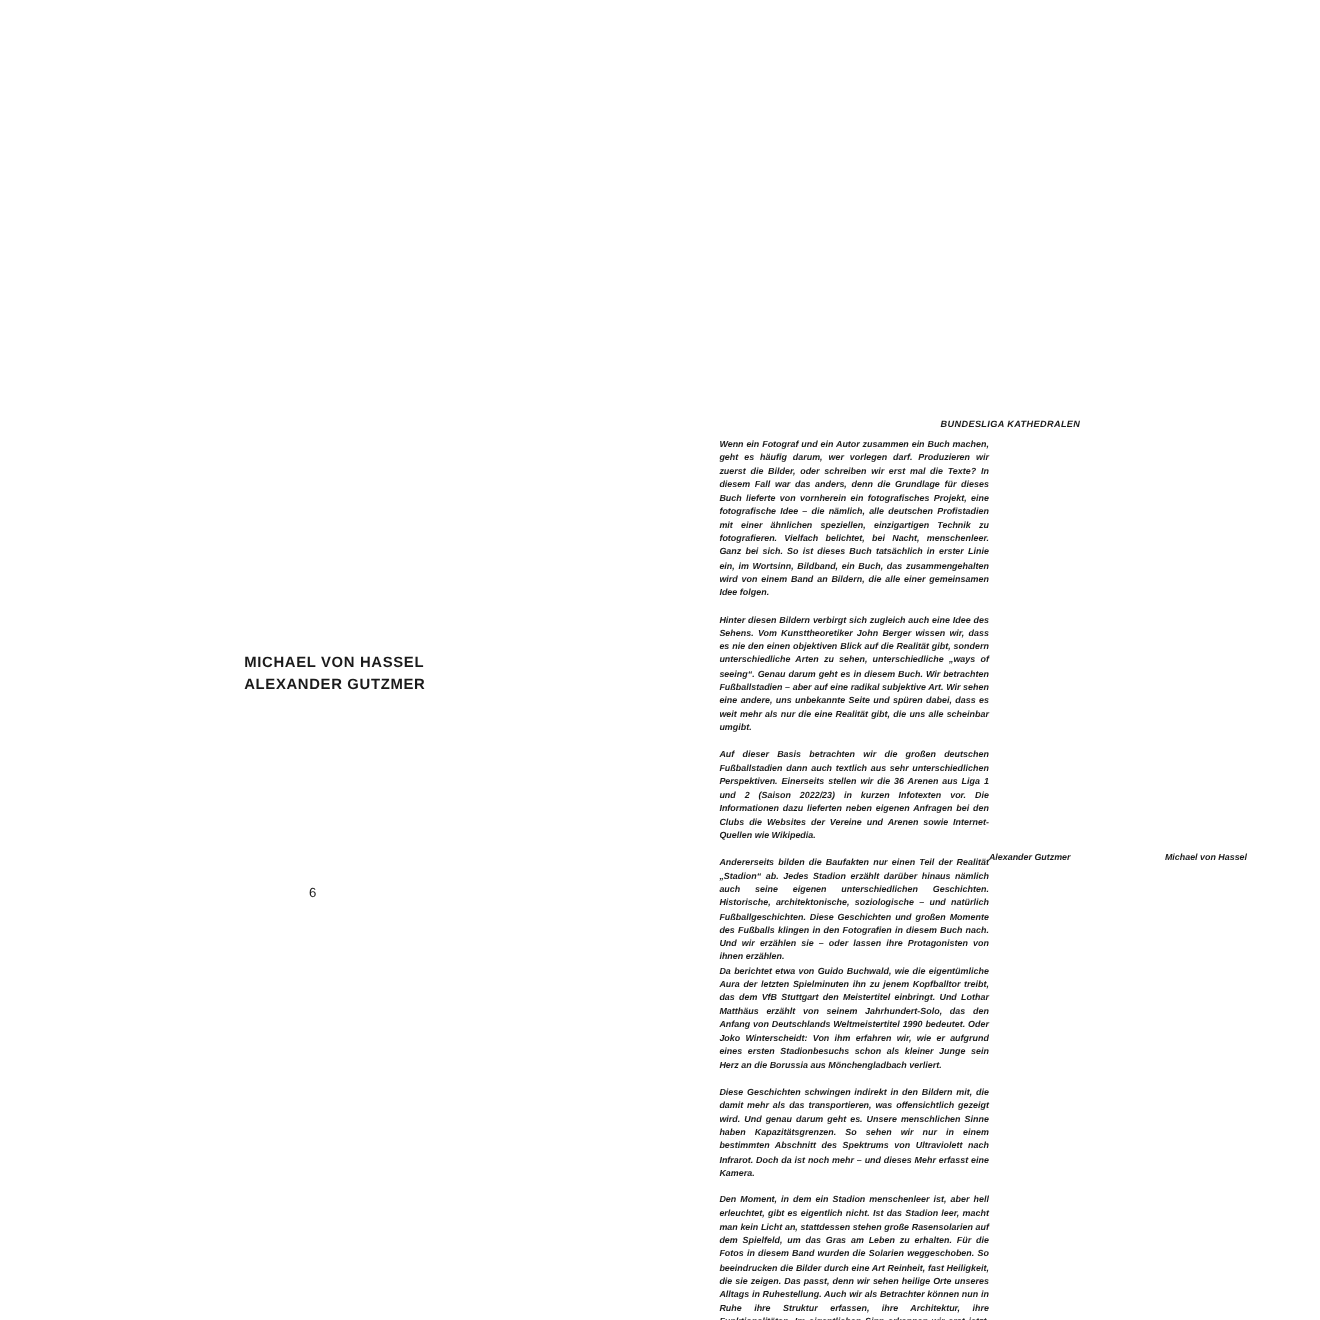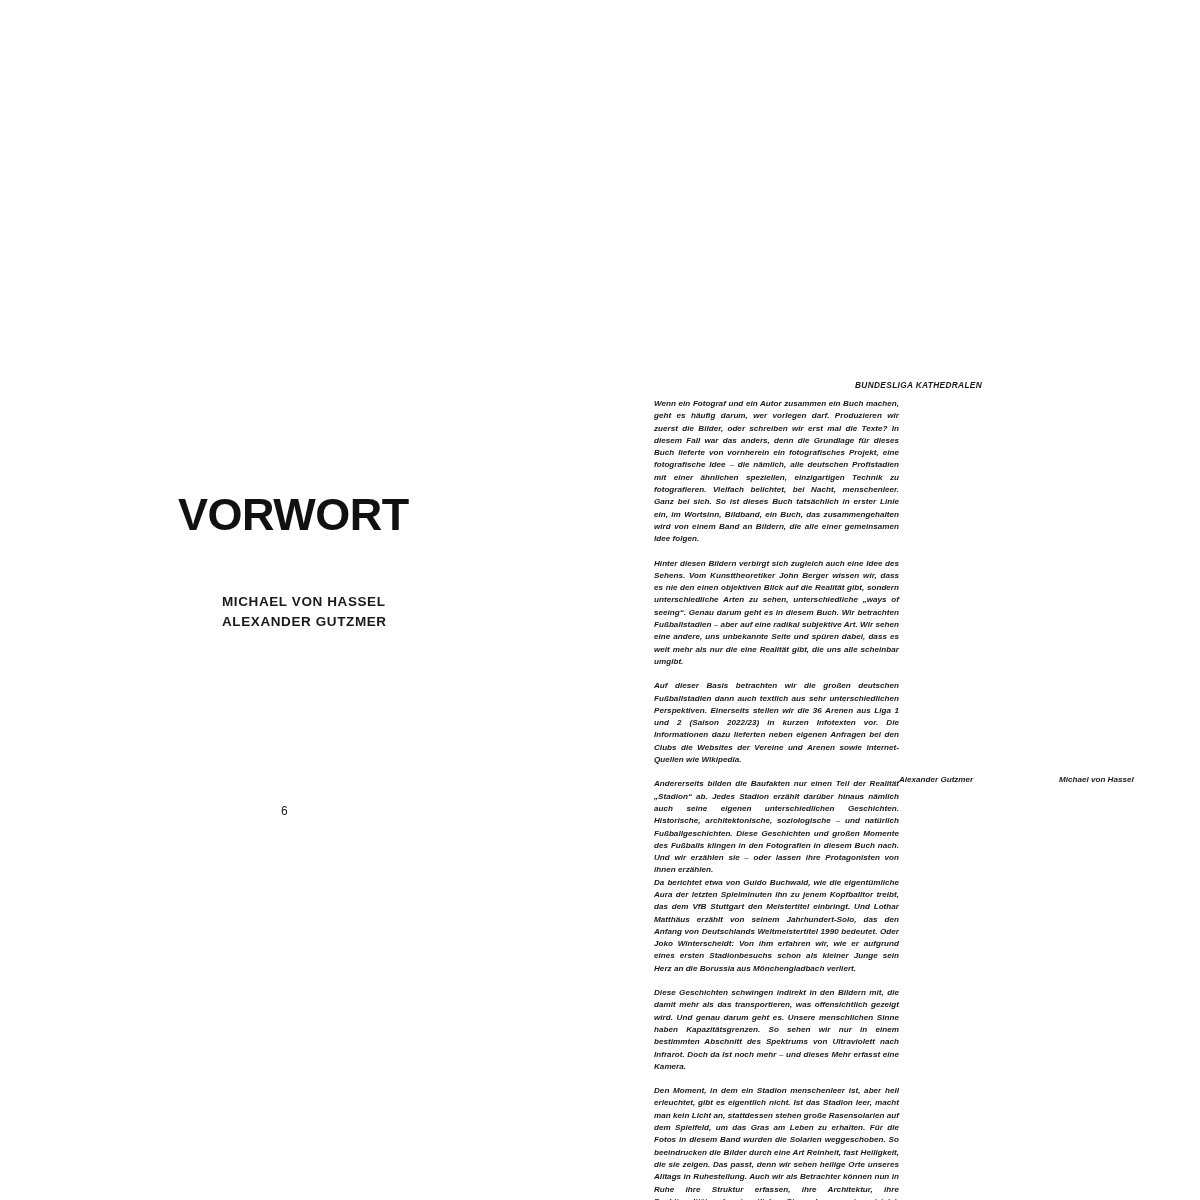--- a/index.html
+++ b/index.html
@@ -117,21 +117,20 @@
     white-space: nowrap;
   }
   .sig-left { width: 160px; }
 </style>
 </head>
 <body>
 
 <div class="spread">
 
   <div class="page-left">
-    <div class="vorwort-title">VORWORT</div>
 
     <div class="authors-block">
       <div>MICHAEL VON HASSEL</div>
       <div>ALEXANDER GUTZMER</div>
     </div>
 
     <div class="folio folio-left">6</div>
   </div>
 
   <div class="page-right">

